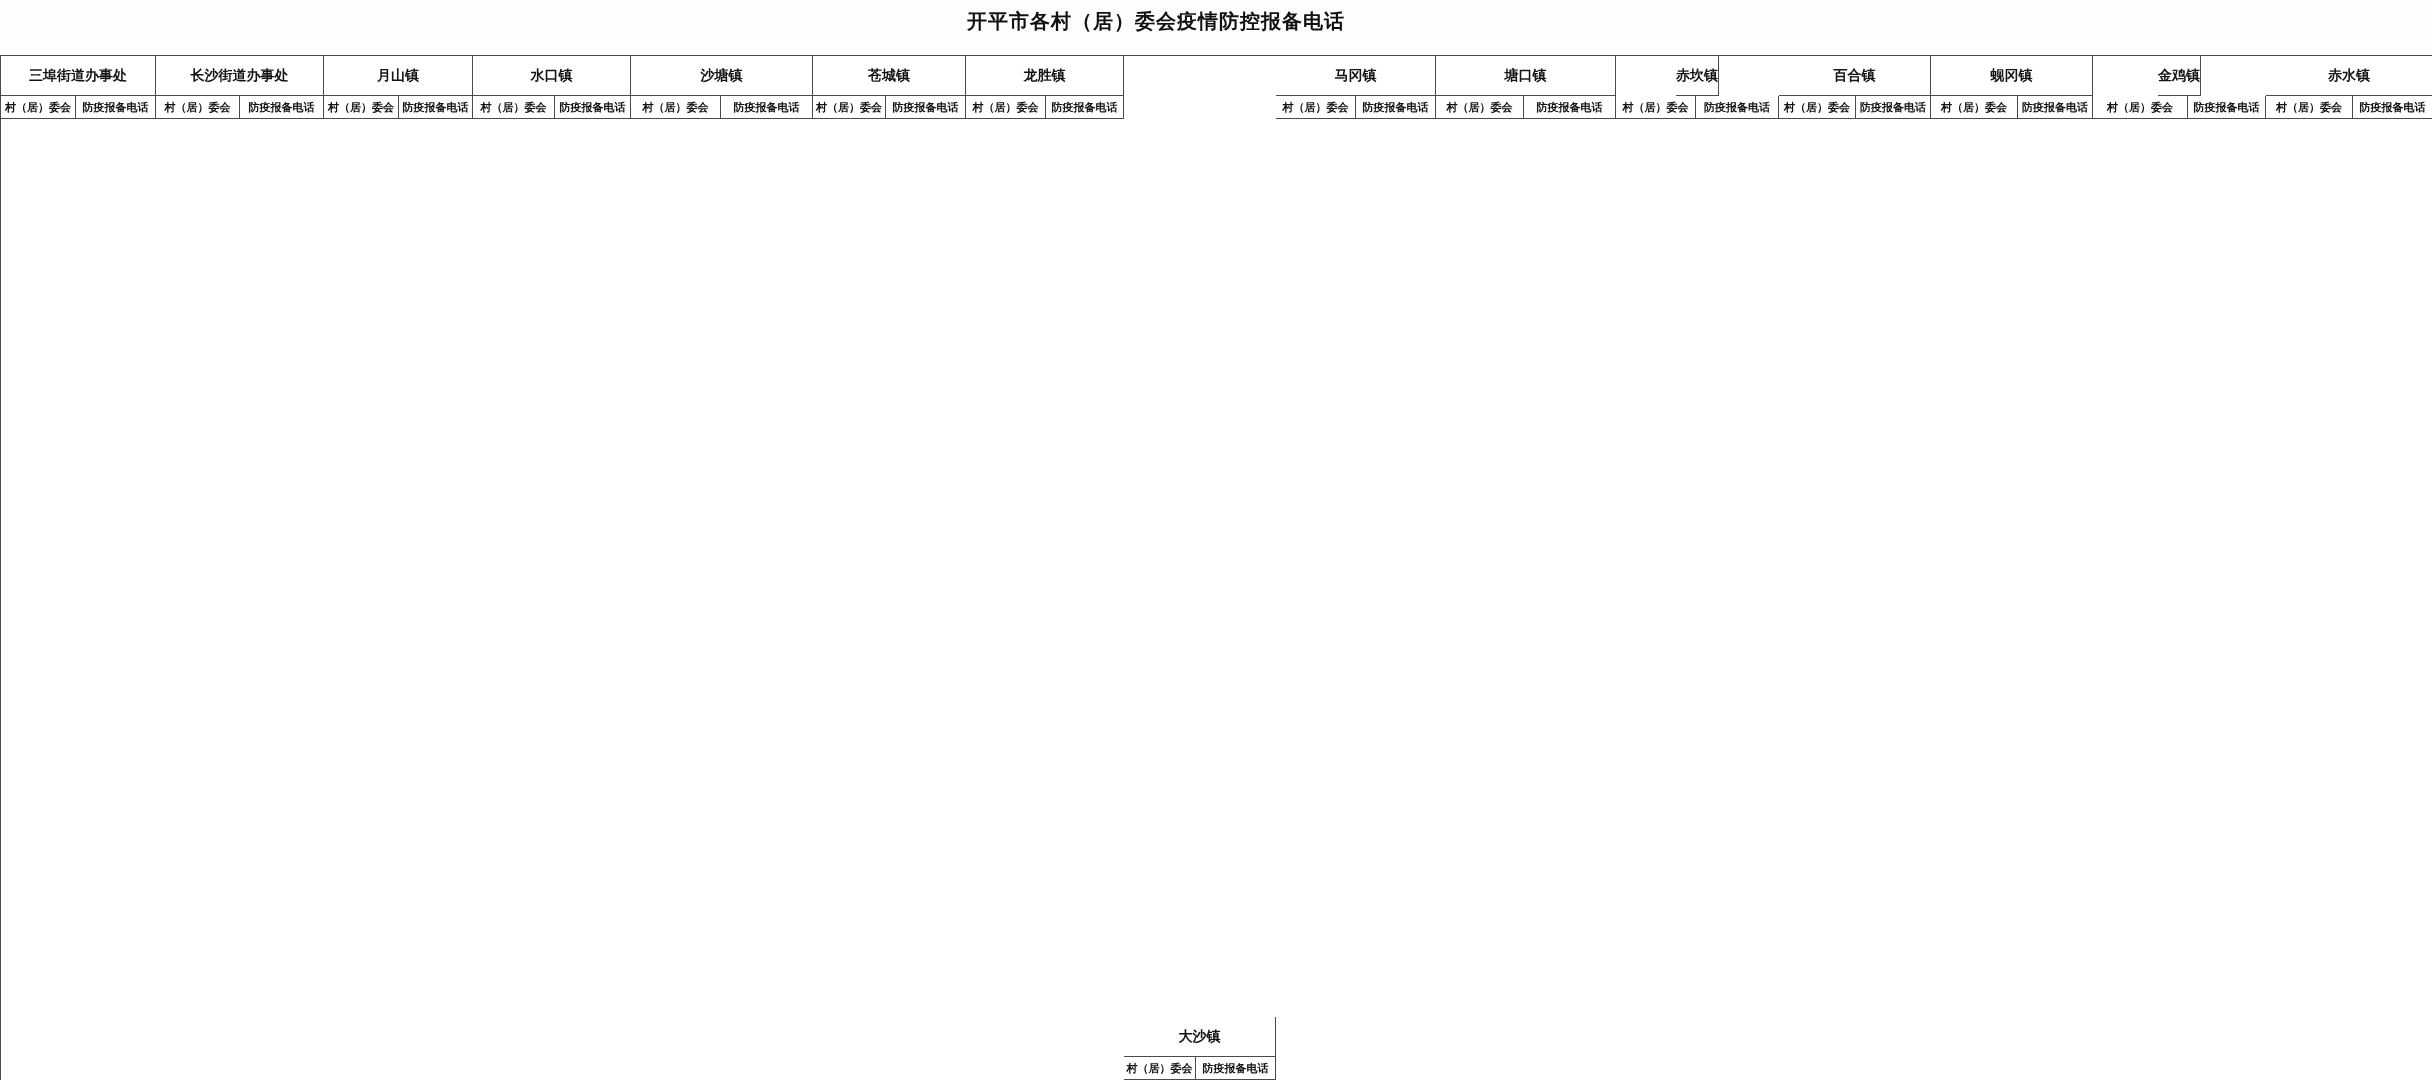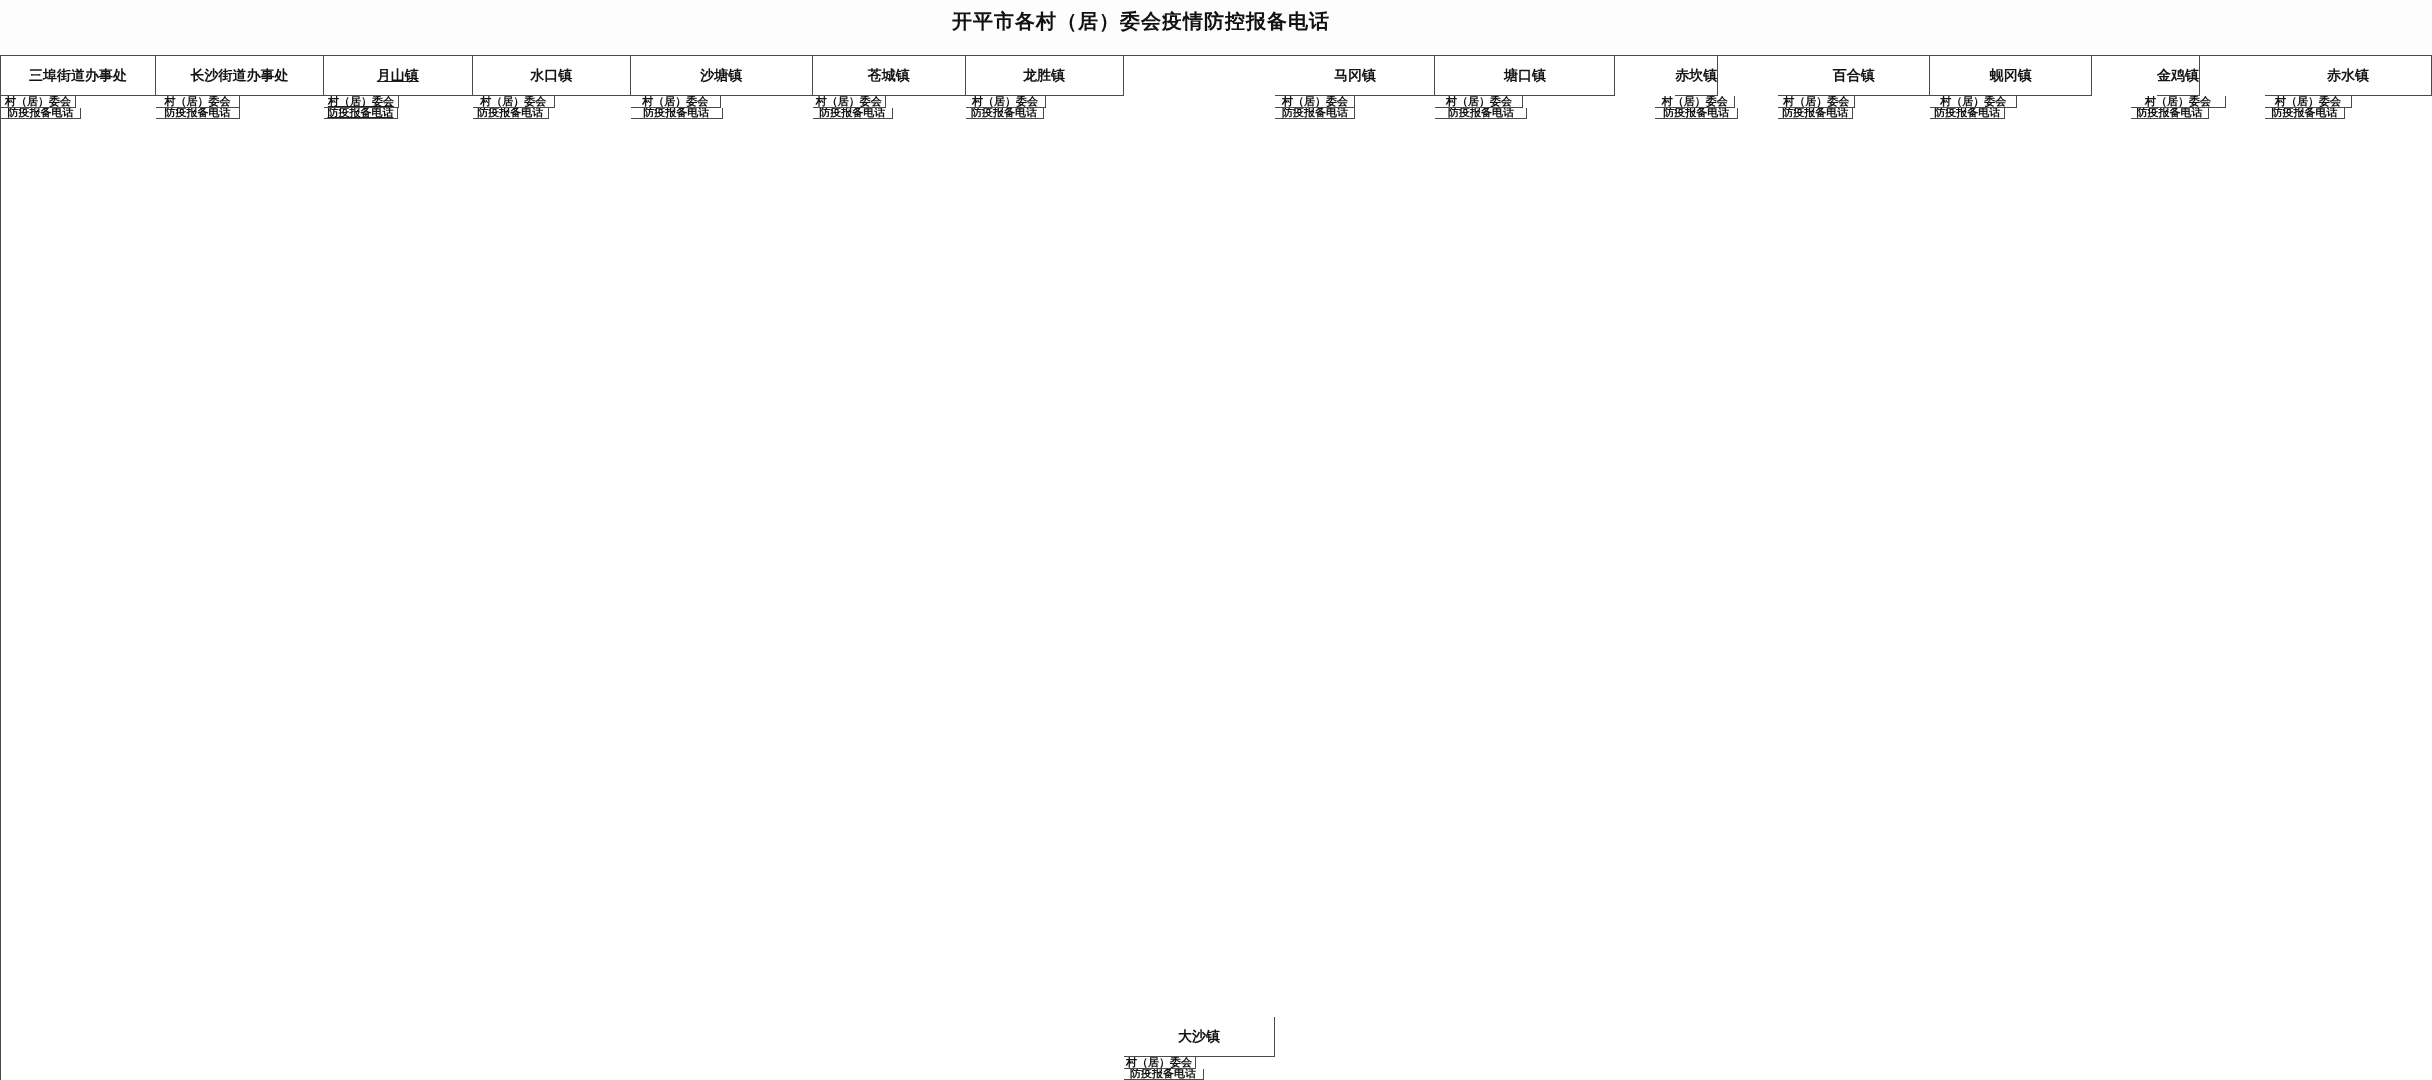--- a/index.html
+++ b/index.html
@@ -1,28 +1,28 @@
 <!DOCTYPE html>
 <html><head>
 <meta charset="utf-8">
 <style>
   html,body{margin:0;padding:0;background:#fff;}
   body{width:2432px;height:1080px;overflow:hidden;
        font-family:"Liberation Sans","DejaVu Sans",sans-serif;color:#1f1f1f;}
   .page{position:relative;width:2432px;height:1080px;background:#fdfdfd;}
-  .title{position:absolute;top:8px;left:1px;width:2280px;text-align:center;
+  .title{position:absolute;top:8px;left:16px;width:2280px;text-align:center;
          font-size:20px;font-weight:bold;color:#111;letter-spacing:1px;}
   .table-wrap{position:absolute;top:55px;left:0;width:2432px;height:1025px;
               display:flex;align-items:stretch;border-top:1px solid #4a4a4a;border-left:1px solid #4a4a4a;
               box-sizing:border-box;background:#fff;}
   .group{display:flex;flex-direction:column;box-sizing:border-box;}
   .town-h{height:40px;box-sizing:border-box;border-right:1px solid #4a4a4a;border-bottom:1px solid #4a4a4a;
           display:flex;align-items:center;justify-content:center;
           font-size:14px;font-weight:bold;color:#141414;}
-  .sub-row{height:23px;display:flex;box-sizing:border-box;flex-direction:column;}
+  .sub-row{height:23px;display:flex;box-sizing:border-box;}
   .sub-cell{box-sizing:border-box;border-right:1px solid #4a4a4a;border-bottom:1px solid #4a4a4a;
             display:flex;align-items:center;justify-content:center;
             font-size:11px;font-weight:bold;color:#141414;white-space:nowrap;overflow:hidden;}
 </style>
 </head>
 <body>
 
 <div class="page">
   <div class="title">开平市各村（居）委会疫情防控报备电话</div>
   <div class="table-wrap" id="table-root">
@@ -33,21 +33,21 @@
           <div class="sub-cell" style="width: 80px;">防疫报备电话</div>
         </div>
       </div>
       <div class="group" style="width: 168px;">
         <div class="town-h">长沙街道办事处</div>
         <div class="sub-row">
           <div class="sub-cell" style="width: 84px;">村（居）委会</div>
           <div class="sub-cell" style="width: 84px;">防疫报备电话</div>
         </div>
       </div>
-      <div class="group" style="width: 149px; text-decoration: underline;">
+      <div class="group" style="width: 149px;">
         <div class="town-h">月山镇</div>
         <div class="sub-row">
           <div class="sub-cell" style="width: 75px;">村（居）委会</div>
           <div class="sub-cell" style="width: 74px;">防疫报备电话</div>
         </div>
       </div>
       <div class="group" style="width: 158px;">
         <div class="town-h">水口镇</div>
         <div class="sub-row">
           <div class="sub-cell" style="width: 82px;">村（居）委会</div>

